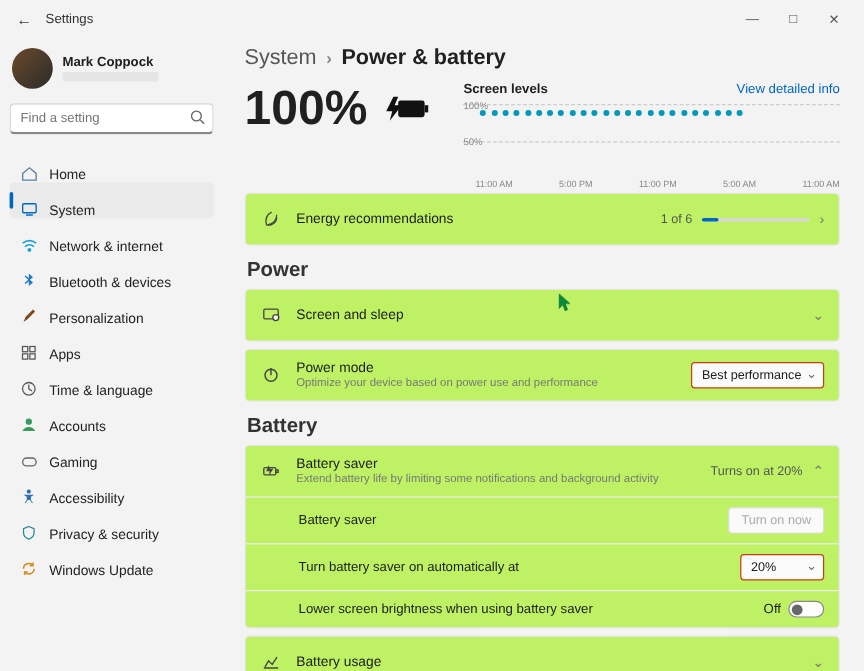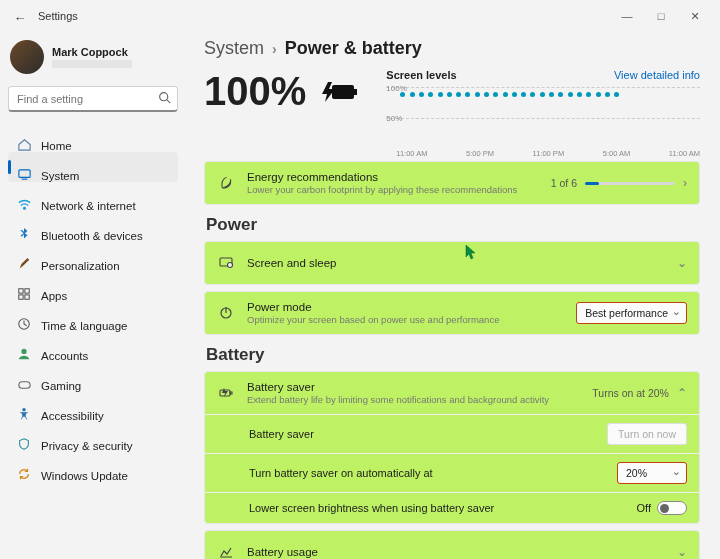--- a/index.html
+++ b/index.html
@@ -278,21 +278,20 @@
     <div class="card">
       <div class="row">
         <div class="ic">
             <svg width="17" height="17" viewBox="0 0 16 16" fill="none" stroke="#444" stroke-width="1">
               <path d="M8 2C4 4 3 8 4 12c4 1 8-2 8-6 0 4-3 6-6 6"></path>
               <path d="M12 4c0 4-3 7-7 8"></path>
             </svg>
           </div>
         <div class="txt">
           <div class="t">Energy recommendations</div>
-          <div class="d">Lower your carbon footprint by applying these recommendations</div>
         </div>
         <div class="sp"></div>
         <div class="right">
           <span>1 of 6</span>
           <div class="progress">
               <div class="fill"></div>
             </div>
           <span class="chevr">›</span>
         </div>
       </div>
@@ -319,21 +318,21 @@
     <div class="card">
       <div class="row">
         <div class="ic">
             <svg width="16" height="16" viewBox="0 0 16 16" fill="none" stroke="#444" stroke-width="1.2">
               <circle cx="8" cy="8" r="5"></circle>
               <line x1="8" y1="2" x2="8" y2="8"></line>
             </svg>
           </div>
         <div class="txt">
           <div class="t">Power mode</div>
-          <div class="d">Optimize your screen based on power use and performance</div>
+          <div class="d">Optimize your device based on power use and performance</div>
         </div>
         <div class="sp"></div>
         <div class="select"><span>Best performance</span></div>
       </div>
     </div>
 
     <div class="sectcap">Battery</div>
 
     <div class="card">
       <div class="row">

